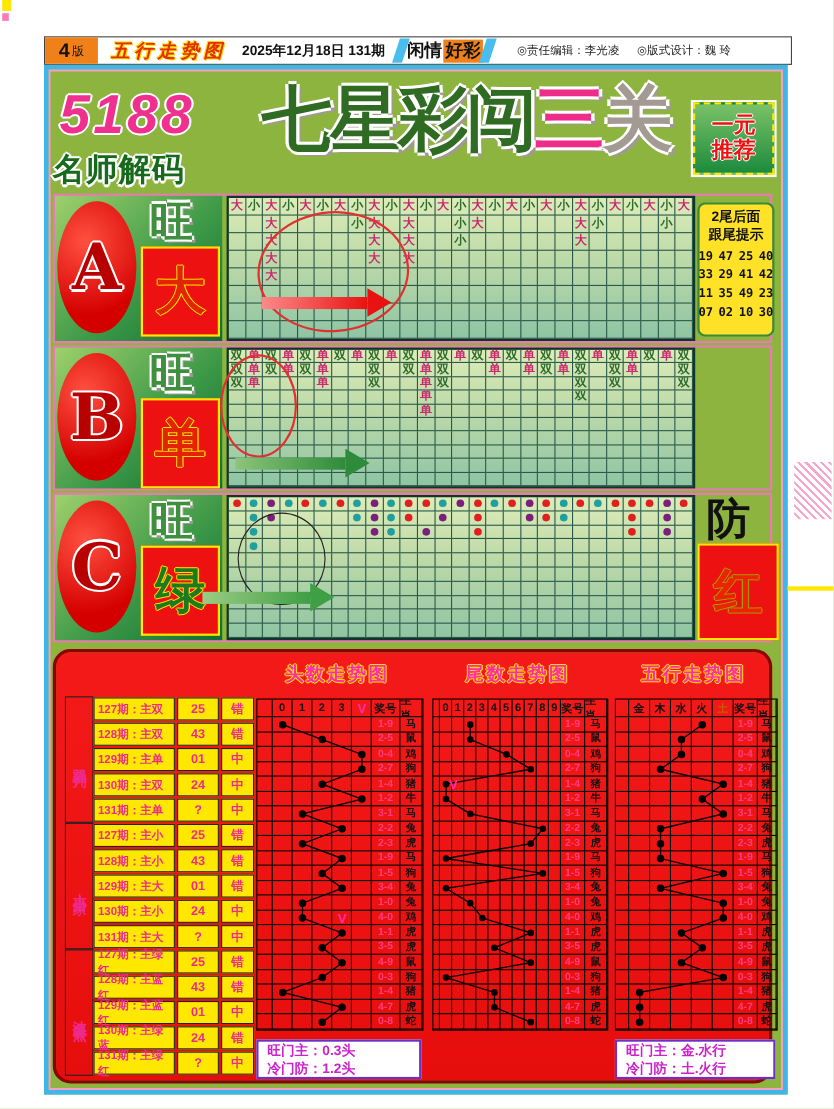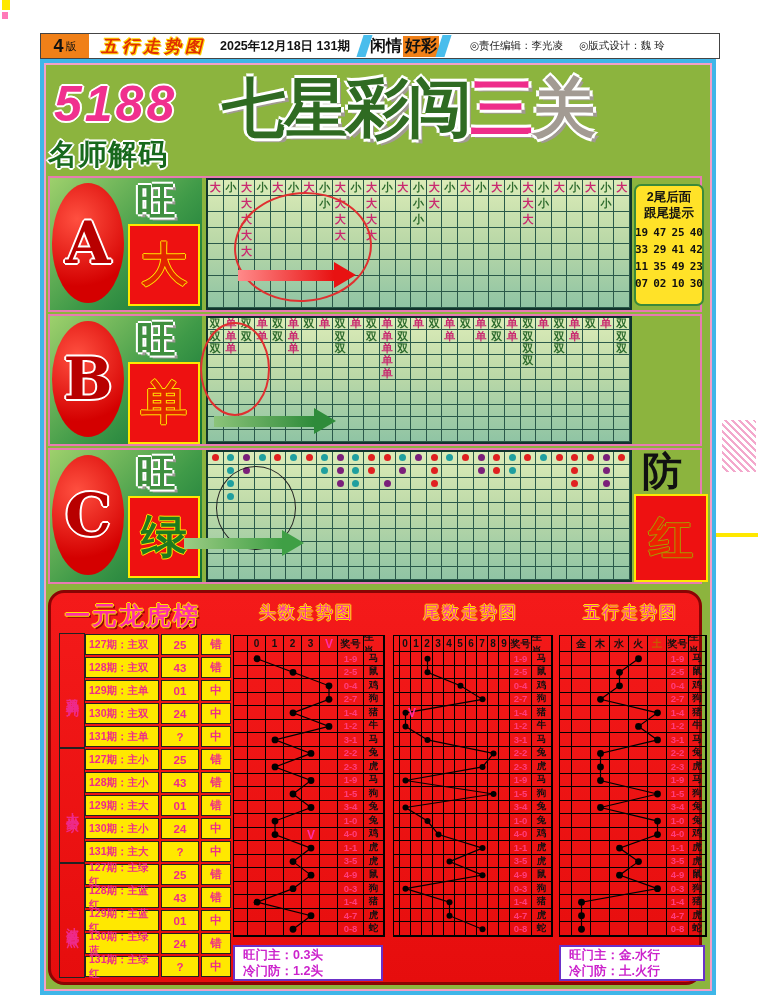--- a/index.html
+++ b/index.html
@@ -24,21 +24,21 @@
   .slant{width:9px;height:22px;background:#49bdec;transform:skewX(-18deg);}
   .hdr-tab .t1{font-size:16px;font-weight:bold;color:#111;padding:0 1px;}
   .hdr-tab .t2{font-size:16px;font-weight:bold;color:#111;background:#f08018;padding:0 2px;}
   .hdr-credit{font-size:10.5px;color:#222;margin-left:22px;white-space:nowrap;}
   .hdr-credit2{font-size:10.5px;color:#222;margin-left:16px;white-space:nowrap;}
   
   .frame{left:40px;top:59px;width:668px;height:928px;border:4px solid #3fb6e8;background:#8cb43e;box-shadow:inset 0 0 0 2px #f3a0c8;}
   
   .code{left:10px;top:12px;font-size:50px;font-weight:bold;font-style:italic;color:#f0308e;letter-spacing:3px;}
   .subt{left:4px;top:72px;font-size:29px;font-weight:bold;color:#17691c;letter-spacing:1px;}
-  .btitle{left:178px;top:2px;font-size:64px;font-weight:bold;letter-spacing:-2px;white-space:nowrap;}
+  .btitle{left:194px;top:2px;font-size:64px;font-weight:bold;letter-spacing:-2px;white-space:nowrap;}
   .btitle span{text-shadow:-3px 0 0 #fff,3px 0 0 #fff,0 -3px 0 #fff,0 3px 0 #fff,4px 4px 0 #a19a92;}
   .badge{left:586px;top:30px;width:70px;height:62px;background:linear-gradient(180deg,#7ac268,#1d8a3d);border:2px dashed #ffe800;box-shadow:0 0 0 2px #fff;display:flex;flex-direction:column;align-items:center;justify-content:center;}
   .badge div{font-size:20px;font-weight:bold;color:#ee1111;line-height:1.15;}
   
   .sect{left:4px;width:654px;border:2px solid #e87bb2;box-sizing:border-box;background:transparent;}
   .sA{top:113px;height:136px;}
   .sB{top:251px;height:132px;}
   .sC{top:385px;height:136px;}
   .lpanel{position:absolute;left:0;top:0;width:152px;height:100%;background:linear-gradient(135deg,#9ed06c 0%,#3f9a48 55%,#0c6e34 100%);}
   .oval{position:absolute;left:2px;top:5px;width:72px;height:calc(100% - 12px);background:radial-gradient(circle at 35% 30%,#ff5040,#d40000 70%);border-radius:50%;display:flex;align-items:center;justify-content:center;}
@@ -85,21 +85,21 @@
   .dt-table{position:absolute;left:8px;top:40px;width:172px;}
   .dt-group{display:flex;margin-bottom:0;}
   .dt-glabel{width:24px;border:1px solid #222;display:flex;align-items:center;justify-content:center;writing-mode:vertical-rl;text-orientation:upright;font-size:13px;font-weight:bold;color:#ee2a8a;letter-spacing:2px;}
   .dt-rows{flex:1;display:flex;flex-direction:column;}
   .dt-row{display:flex;height:21px;margin:1px 0;gap:2px;}
   .dt-cell{background:#ffe800;border:1px solid #222;display:flex;align-items:center;justify-content:center;font-weight:bold;color:#ee2a8a;}
   .dt-desc{flex:1;font-size:10.5px;justify-content:flex-start;padding-left:3px;}
   .dt-num{width:36px;font-size:11.5px;}
   .dt-res{width:28px;font-size:11.5px;}
   
-  .ch-title{position:absolute;top:8px;font-size:17px;font-weight:normal;color:#ff2ea6;letter-spacing:2px;text-shadow:-1px 0 0 #ffe000,1px 0 0 #ffe000,0 -1px 0 #ffe000,0 1px 0 #ffe000;}
+  .ch-title{position:absolute;top:8px;font-size:17px;font-weight:bold;color:#ff2ea6;letter-spacing:2px;text-shadow:-1px 0 0 #ffe000,1px 0 0 #ffe000,0 -1px 0 #ffe000,0 1px 0 #ffe000;}
   .chart-grid{position:absolute;top:42px;border:1px solid #000;box-sizing:content-box;}
   .ch-row{display:flex;box-sizing:border-box;}
   .ch-cell{border-right:1px solid #000;border-bottom:1px solid #000;box-sizing:border-box;display:flex;align-items:center;justify-content:center;overflow:hidden;}
   .ch-h{font-size:10px;font-weight:bold;color:#111;}
   .ch-prize{font-size:9.5px;font-weight:bold;color:#ff3d7e;}
   .ch-zod{font-size:9.5px;font-weight:bold;color:#111;}
   .vmark{position:absolute;color:#ff2ea6;font-weight:bold;font-size:12px;transform:translate(-50%,-50%);}
   .ch-svg{position:absolute;left:0;top:0;pointer-events:none;}
   .ch-foot{position:absolute;top:352px;height:36px;background:#fff;border:2px solid #6a30c8;box-sizing:border-box;display:flex;flex-direction:column;justify-content:center;padding-left:8px;}
   .ch-foot div{font-size:12.5px;font-weight:bold;color:#cc22cc;line-height:1.3;}
@@ -128,20 +128,24 @@
   </div>
   <div class="hdr-credit">◎责任编辑：李光凌</div>
   <div class="hdr-credit2">◎版式设计：魏 玲</div>
 </div>
 
 <div class="abs frame">
 
   <div class="abs code ow">5188</div>
   <div class="abs subt ow">名师解码</div>
   <div class="abs btitle" id="btitle"><span style="color: rgb(47, 107, 34);">七</span><span style="color: rgb(47, 107, 34);">星</span><span style="color: rgb(47, 107, 34);">彩</span><span style="color: rgb(47, 107, 34);">闯</span><span style="color: rgb(238, 45, 138);">三</span><span style="color: rgb(163, 155, 147);">关</span></div>
+  <div class="abs badge">
+    <div class="ow1">一元</div>
+    <div class="ow1">推荐</div>
+  </div>
 
   <div class="abs sect sA">
     <div class="lpanel">
       <div class="oval">
           <span class="ow">A</span>
         </div>
       <div class="wang">旺</div>
       <div class="pickbox">
           <span class="oy" style="color:#e32400">大</span>
         </div>
@@ -1277,21 +1281,20 @@
         <div class="shaft"></div>
         <div class="head"></div>
       </div>
     <div class="fang">防</div>
     <div class="hongbox">
         <span class="oyy">红</span>
       </div>
   </div>
 
   <div class="abs bpanel">
-    <div class="dt-title">一元龙虎榜</div>
     <div class="dt-table" id="dtgroups">
         <div class="dt-group">
           <div class="dt-glabel">单双神判</div>
           <div class="dt-rows">
             <div class="dt-row">
               <div class="dt-cell dt-desc">127期：主双</div>
               <div class="dt-cell dt-num">25</div>
               <div class="dt-cell dt-res">错</div>
             </div>
             <div class="dt-row">

